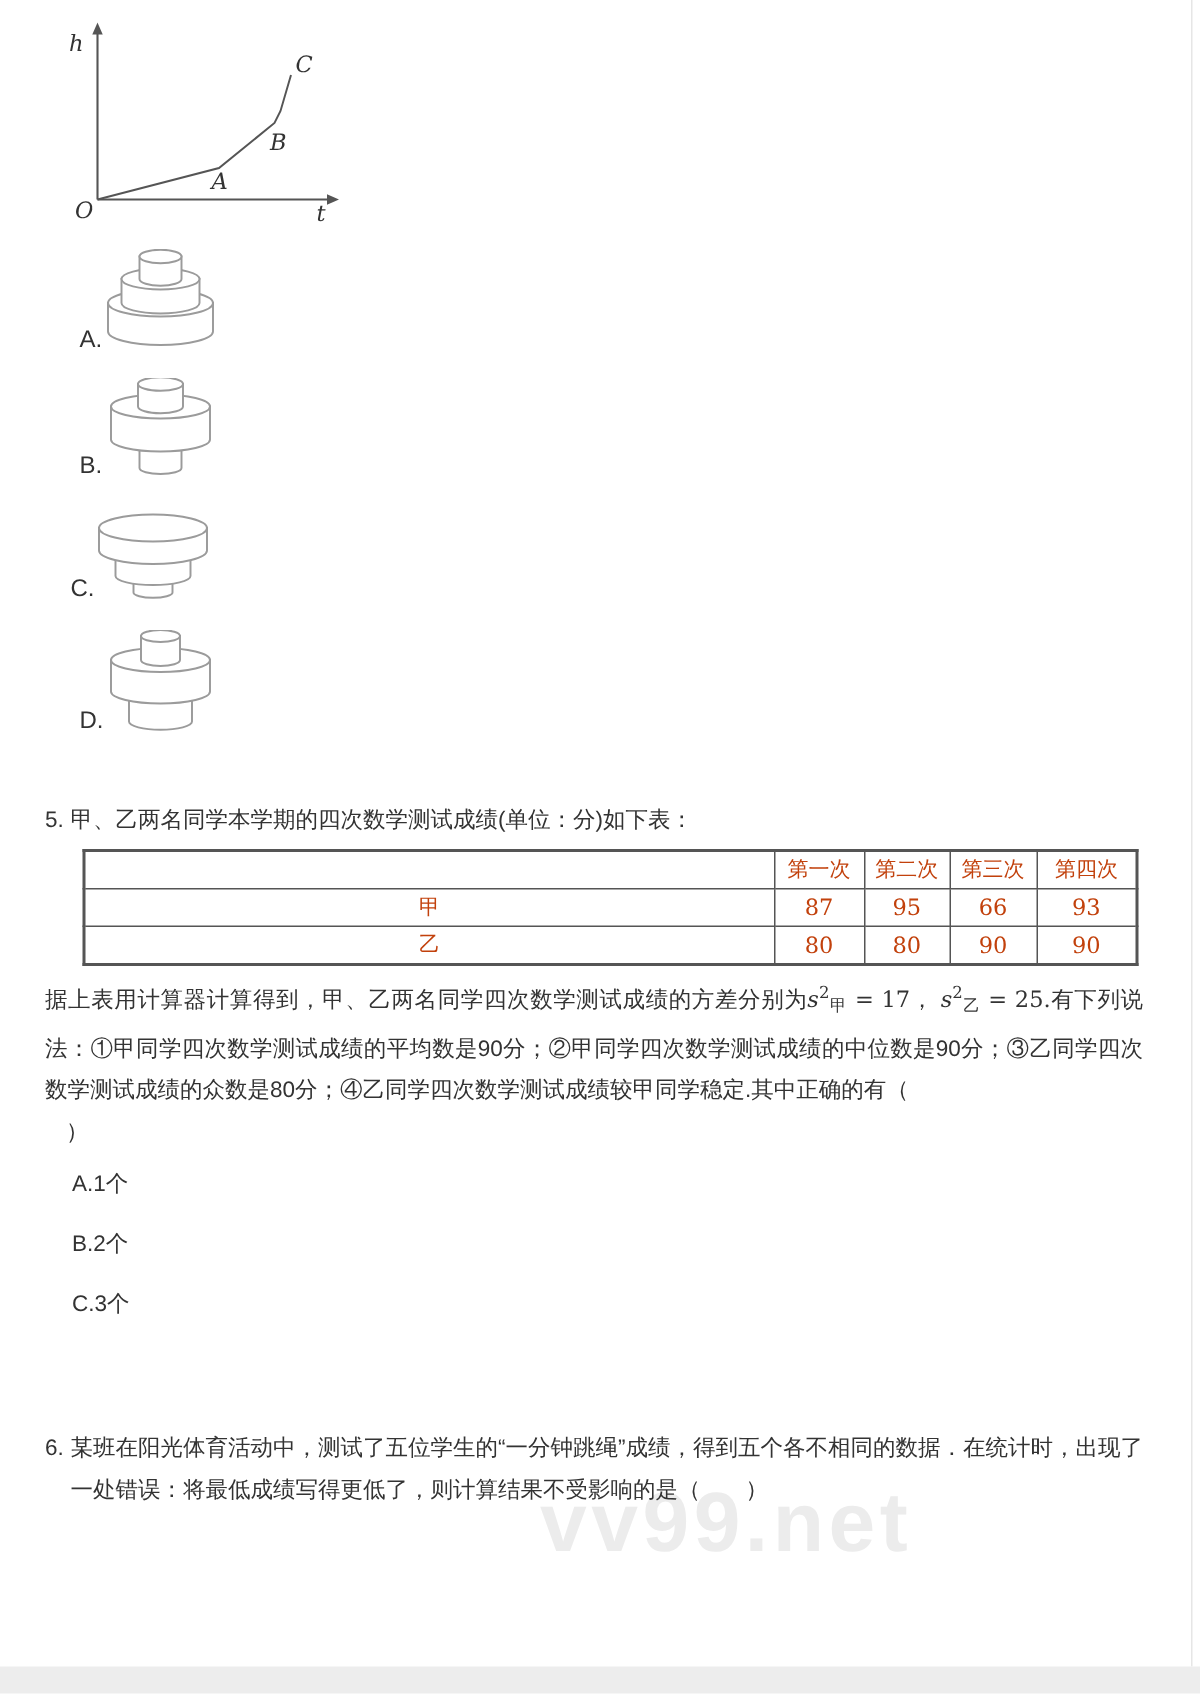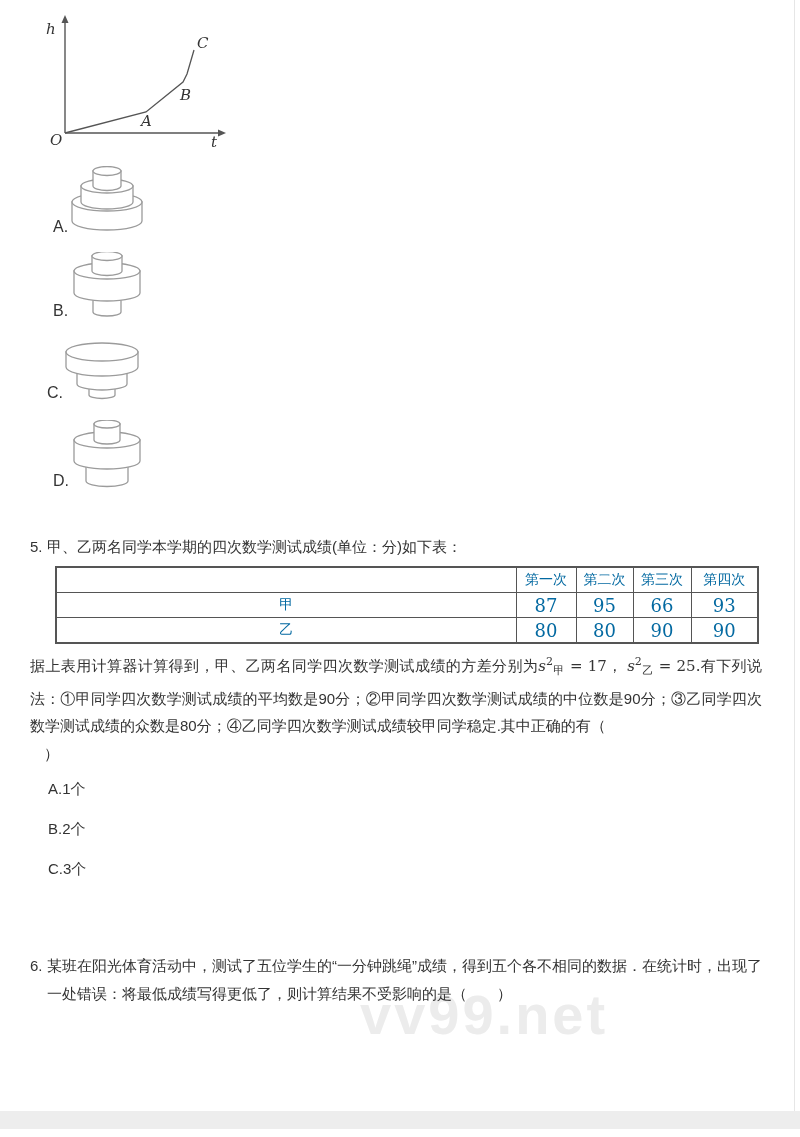--- a/index.html
+++ b/index.html
@@ -27,22 +27,22 @@
   
   .q-block { position:absolute; left:30px; width:732px; z-index:1; font-size:15px; }
   .q-stem { display:flex; line-height:21px; }
   .q-num { flex:0 0 17px; }
   .q-stem-text { flex:1; }
 
   table.scores {
     border-collapse:collapse; margin-left:25px; margin-top:9px;
     border:2px solid #555;
   }
-  table.scores td { border:1px solid #555; height:24px; text-align:center; font-size:14px; color:#0369a1; padding:0; }
-  table.scores td.num { font-family:"DejaVu Serif",serif; font-size:18px; }
+  table.scores td { border:1px solid #555; height:24px; text-align:center; font-size:14px; color:#c2410c; padding:0; }
+  table.scores td.num { font-family:"DejaVu Serif",serif; font-size:15px; }
 
   .analysis { margin-left:0; margin-top:4px; line-height:27.5px; text-align:justify; }
   .math i { font-family:"DejaVu Serif",serif; font-style:italic; }
   .math sup { font-family:"DejaVu Serif",serif; font-size:11px; vertical-align:6px; font-style:normal; }
   .math sub { font-size:11px; vertical-align:-3px; }
   .math .mval { font-family:"DejaVu Serif",serif; }
   .close-paren { margin-left:14px; line-height:27.5px; }
 
   .abc-options { margin-left:18px; margin-top:13px; }
   .abc-option { height:18px; line-height:18px; margin-bottom:22px; }

